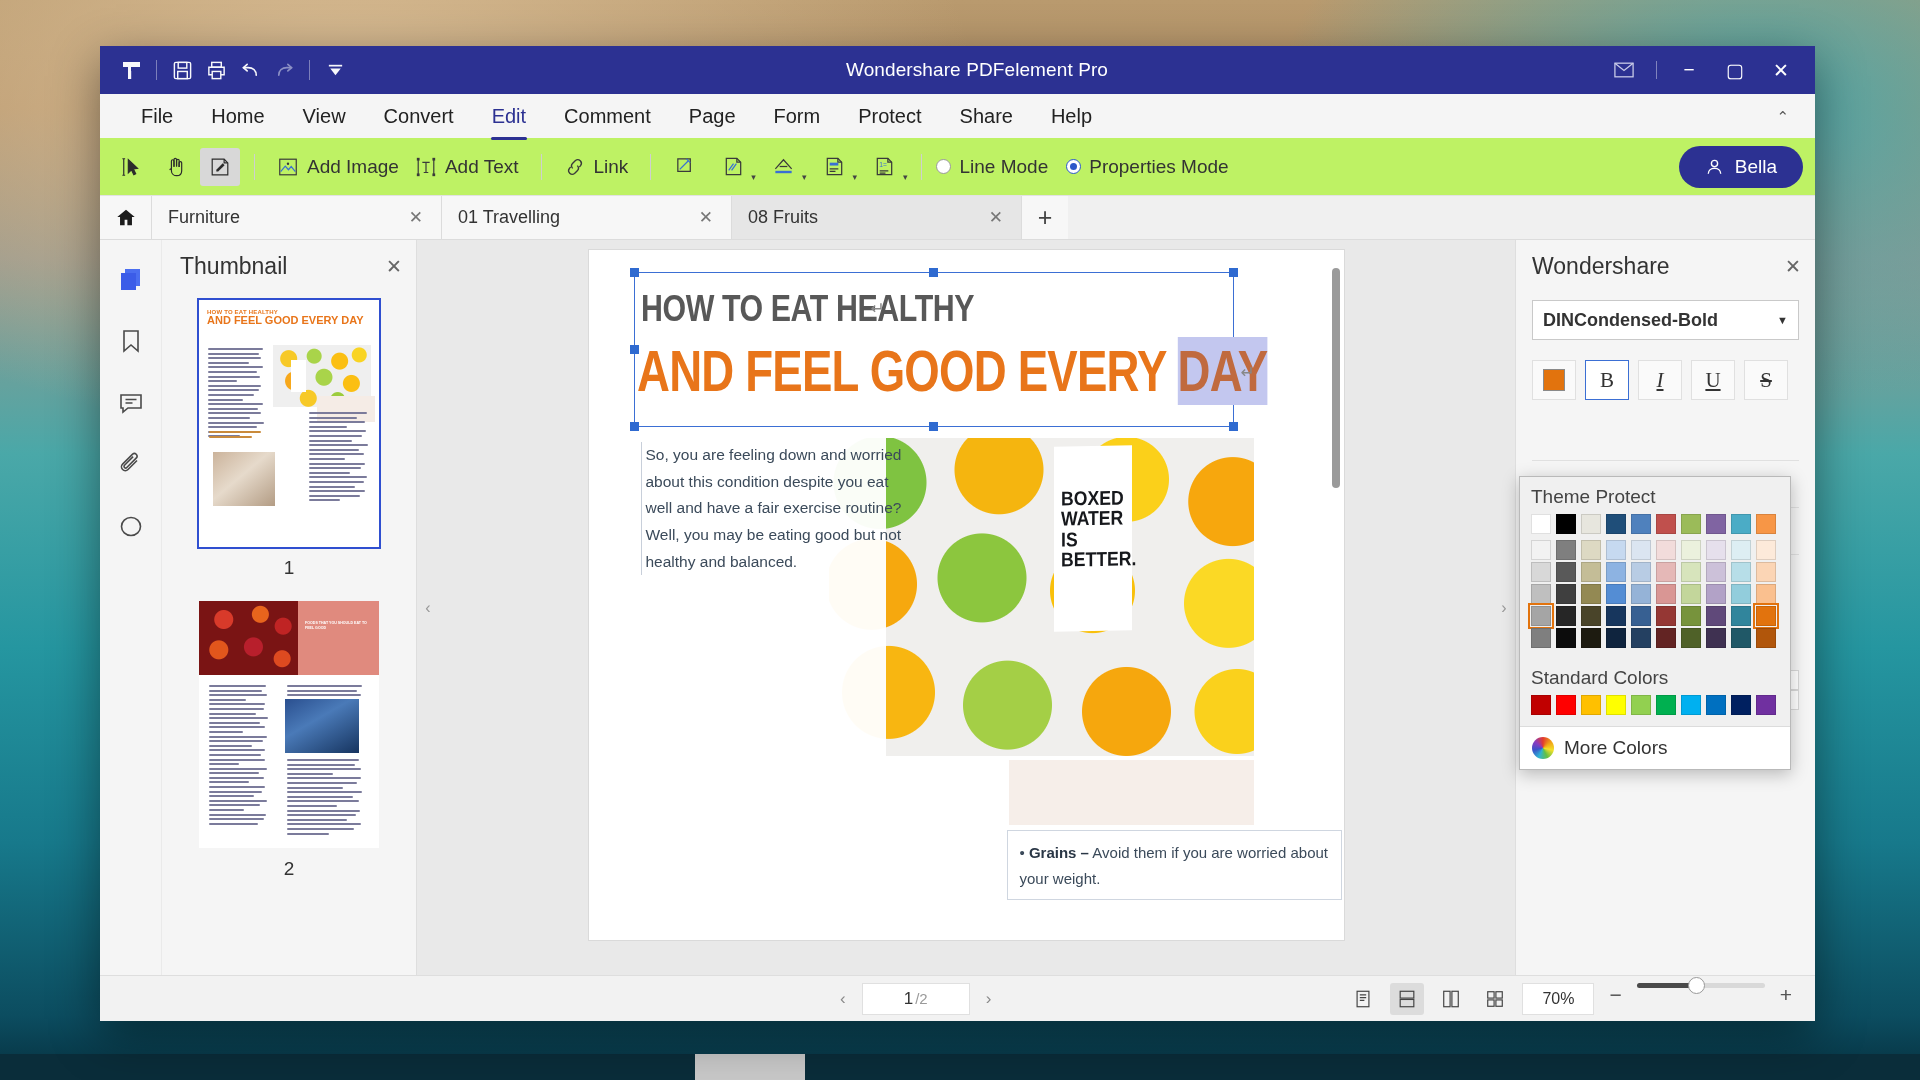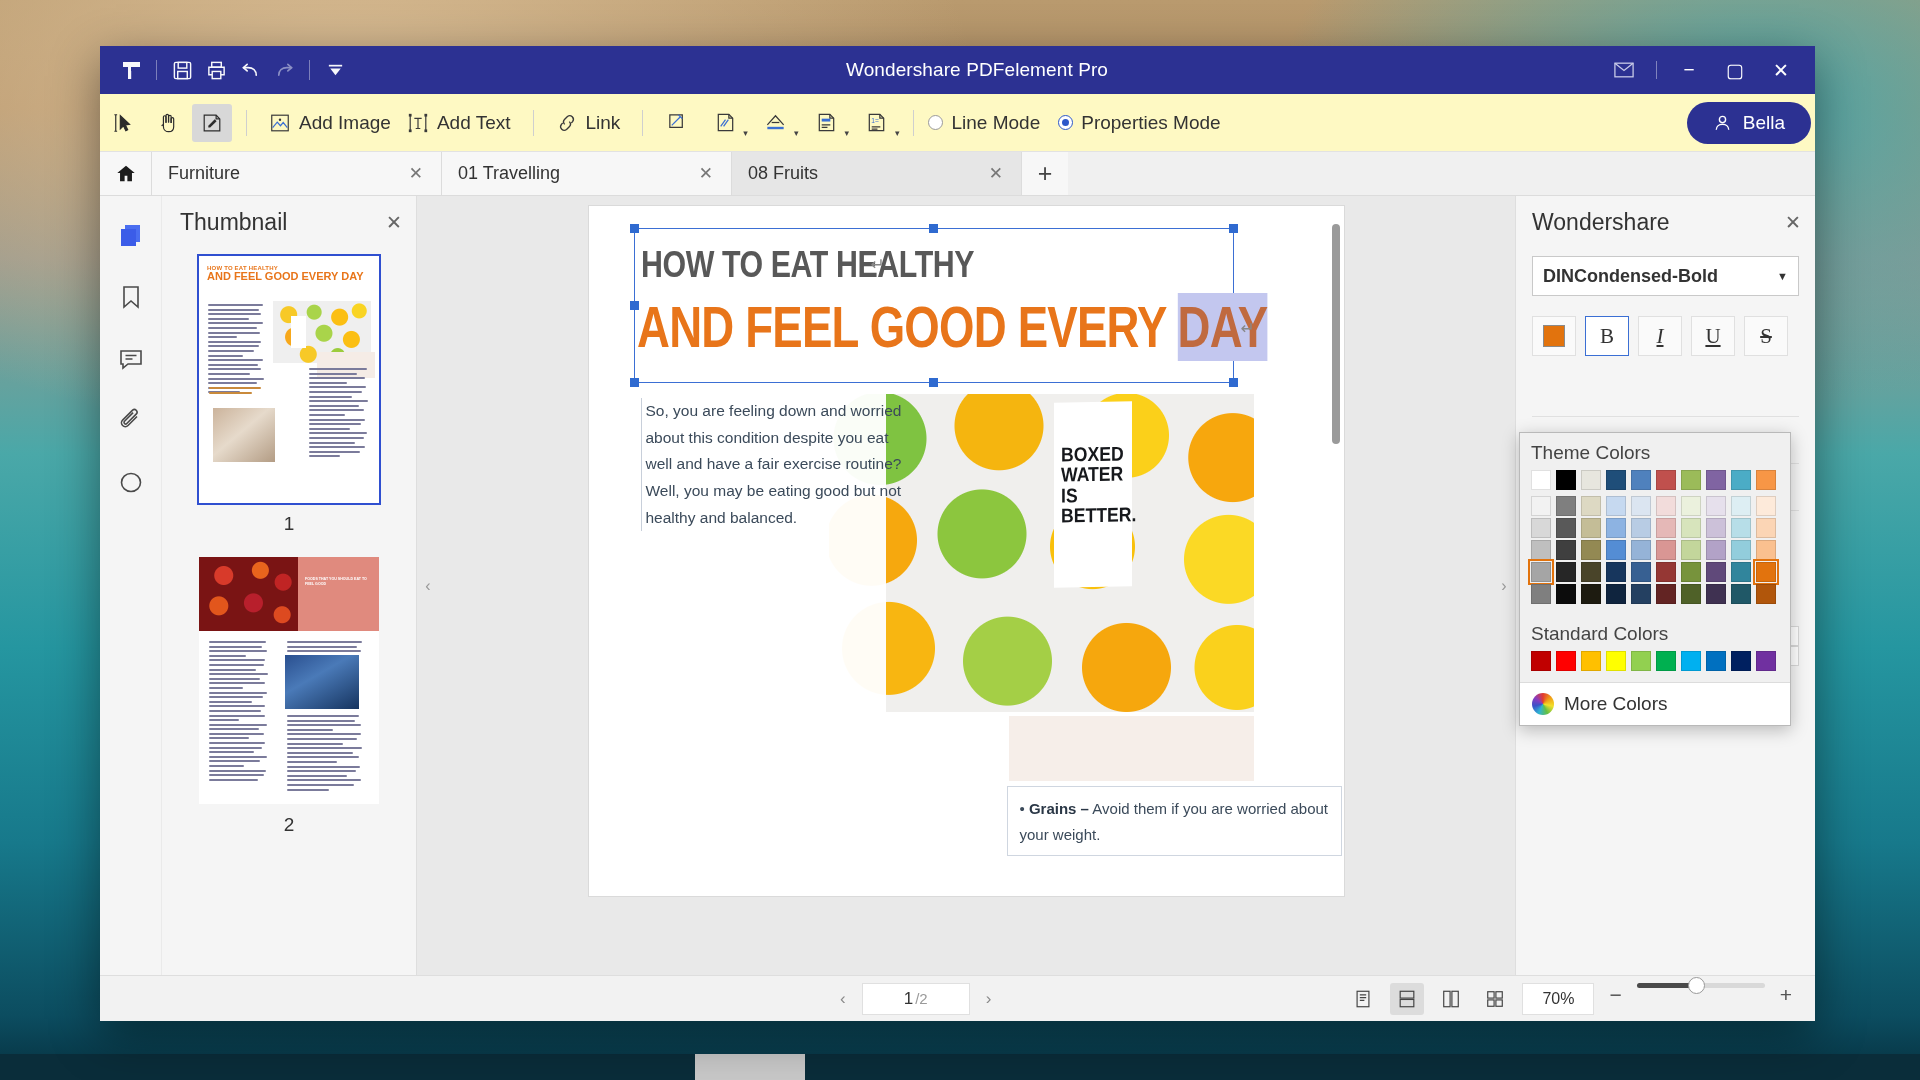--- a/index.html
+++ b/index.html
@@ -67,22 +67,22 @@
   .menu-item.active:after{
     content:""; position:absolute; left:18px; right:18px; bottom:-6px; height:3px;
     background:#2c3192; border-radius:2px;
   }
   .collapse-caret{
     position:absolute; right:26px; top:14px; color:#555; font-size:15px; cursor:pointer;
   }
 
   
   .ribbon {
-    height: 58px; background:#fef9c3; display:flex; align-items:center;
-    padding:0 4px; gap:0; flex:0 0 58px; border-bottom:1px solid #e2e2e2;
+    height: 58px; background:#bef264; display:flex; align-items:center;
+    padding:0 12px; gap:0; flex:0 0 58px; border-bottom:1px solid #e2e2e2;
   }
   .ri { width:40px;height:38px;display:flex;align-items:center;justify-content:center;cursor:pointer;border-radius:3px;}
   .ri.sel { background:#d8d8d8; }
   .rgroup{display:flex;align-items:center;gap:4px;}
   .rsep{width:1px;height:26px;background:#cfcfcf;margin:0 14px;}
   .rlabelbtn{display:flex;align-items:center;gap:8px;cursor:pointer;padding:4px 8px;border-radius:3px;}
   .rlabel{font-size:19px;color:#333;}
   .dropcaret{font-size:9px;color:#444;align-self:flex-end;margin-left:-2px;margin-bottom:4px;}
   .radio-wrap{display:flex;align-items:center;gap:8px;cursor:pointer;}
   .radio{width:15px;height:15px;border-radius:50%;border:1.5px solid #9a9a9a;background:#fff;display:flex;align-items:center;justify-content:center;}
@@ -342,20 +342,34 @@
             <path d="M1 1l10 8 10-8"></path>
           </svg>
       </div>
       <div class="vdiv"></div>
       <div class="tb-ctl">−</div>
       <div class="tb-ctl">▢</div>
       <div class="tb-ctl close">✕</div>
     </div>
   </div>
 
+  <div class="menubar">
+    <div class="menu-item">File</div>
+    <div class="menu-item">Home</div>
+    <div class="menu-item">View</div>
+    <div class="menu-item">Convert</div>
+    <div class="menu-item active">Edit</div>
+    <div class="menu-item">Comment</div>
+    <div class="menu-item">Page</div>
+    <div class="menu-item">Form</div>
+    <div class="menu-item">Protect</div>
+    <div class="menu-item">Share</div>
+    <div class="menu-item">Help</div>
+    <div class="collapse-caret">⌃</div>
+  </div>
 
   <div class="ribbon">
     <div class="rgroup">
       <div class="ri">
         <svg width="22" height="22" viewBox="0 0 24 24" fill="none" stroke="#2c2c2c" stroke-width="1.3">
             <path d="M3 3v18M1.5 3h3M1.5 21h3"></path>
             <path d="M8 4l10 9.5-4.6.5 2.6 5.4-2 1-2.6-5.4L8 18.4z" fill="#2c2c2c"></path>
           </svg>
       </div>
       <div class="ri">
@@ -788,21 +802,21 @@
         <div class="objbtn">
           <svg width="22" height="22" viewBox="0 0 24 24" fill="none" stroke="#555" stroke-width="1.4">
               <rect x="3.5" y="4.5" width="17" height="15"></rect>
               <path d="M5 16l4.5-5 3 3.5 3-3L19 16"></path>
               <circle cx="15.5" cy="9" r="1.2" fill="#555"></circle>
             </svg>
         </div>
       </div>
 
       <div class="colorpop">
-        <div class="cp-sect">Theme Colors</div>
+        <div class="cp-sect">Theme Protect</div>
         <div class="cp-grid">
             <div class="cp-col">
               <div class="cp-sw first" style="background: rgb(255, 255, 255);"></div>
               <div class="cp-sw" style="background: rgb(242, 242, 242);"></div>
               <div class="cp-sw" style="background: rgb(216, 216, 216);"></div>
               <div class="cp-sw" style="background: rgb(191, 191, 191);"></div>
               <div class="cp-sw sel" style="background: rgb(165, 165, 165);"></div>
               <div class="cp-sw" style="background: rgb(127, 127, 127);"></div>
             </div>
             <div class="cp-col">

